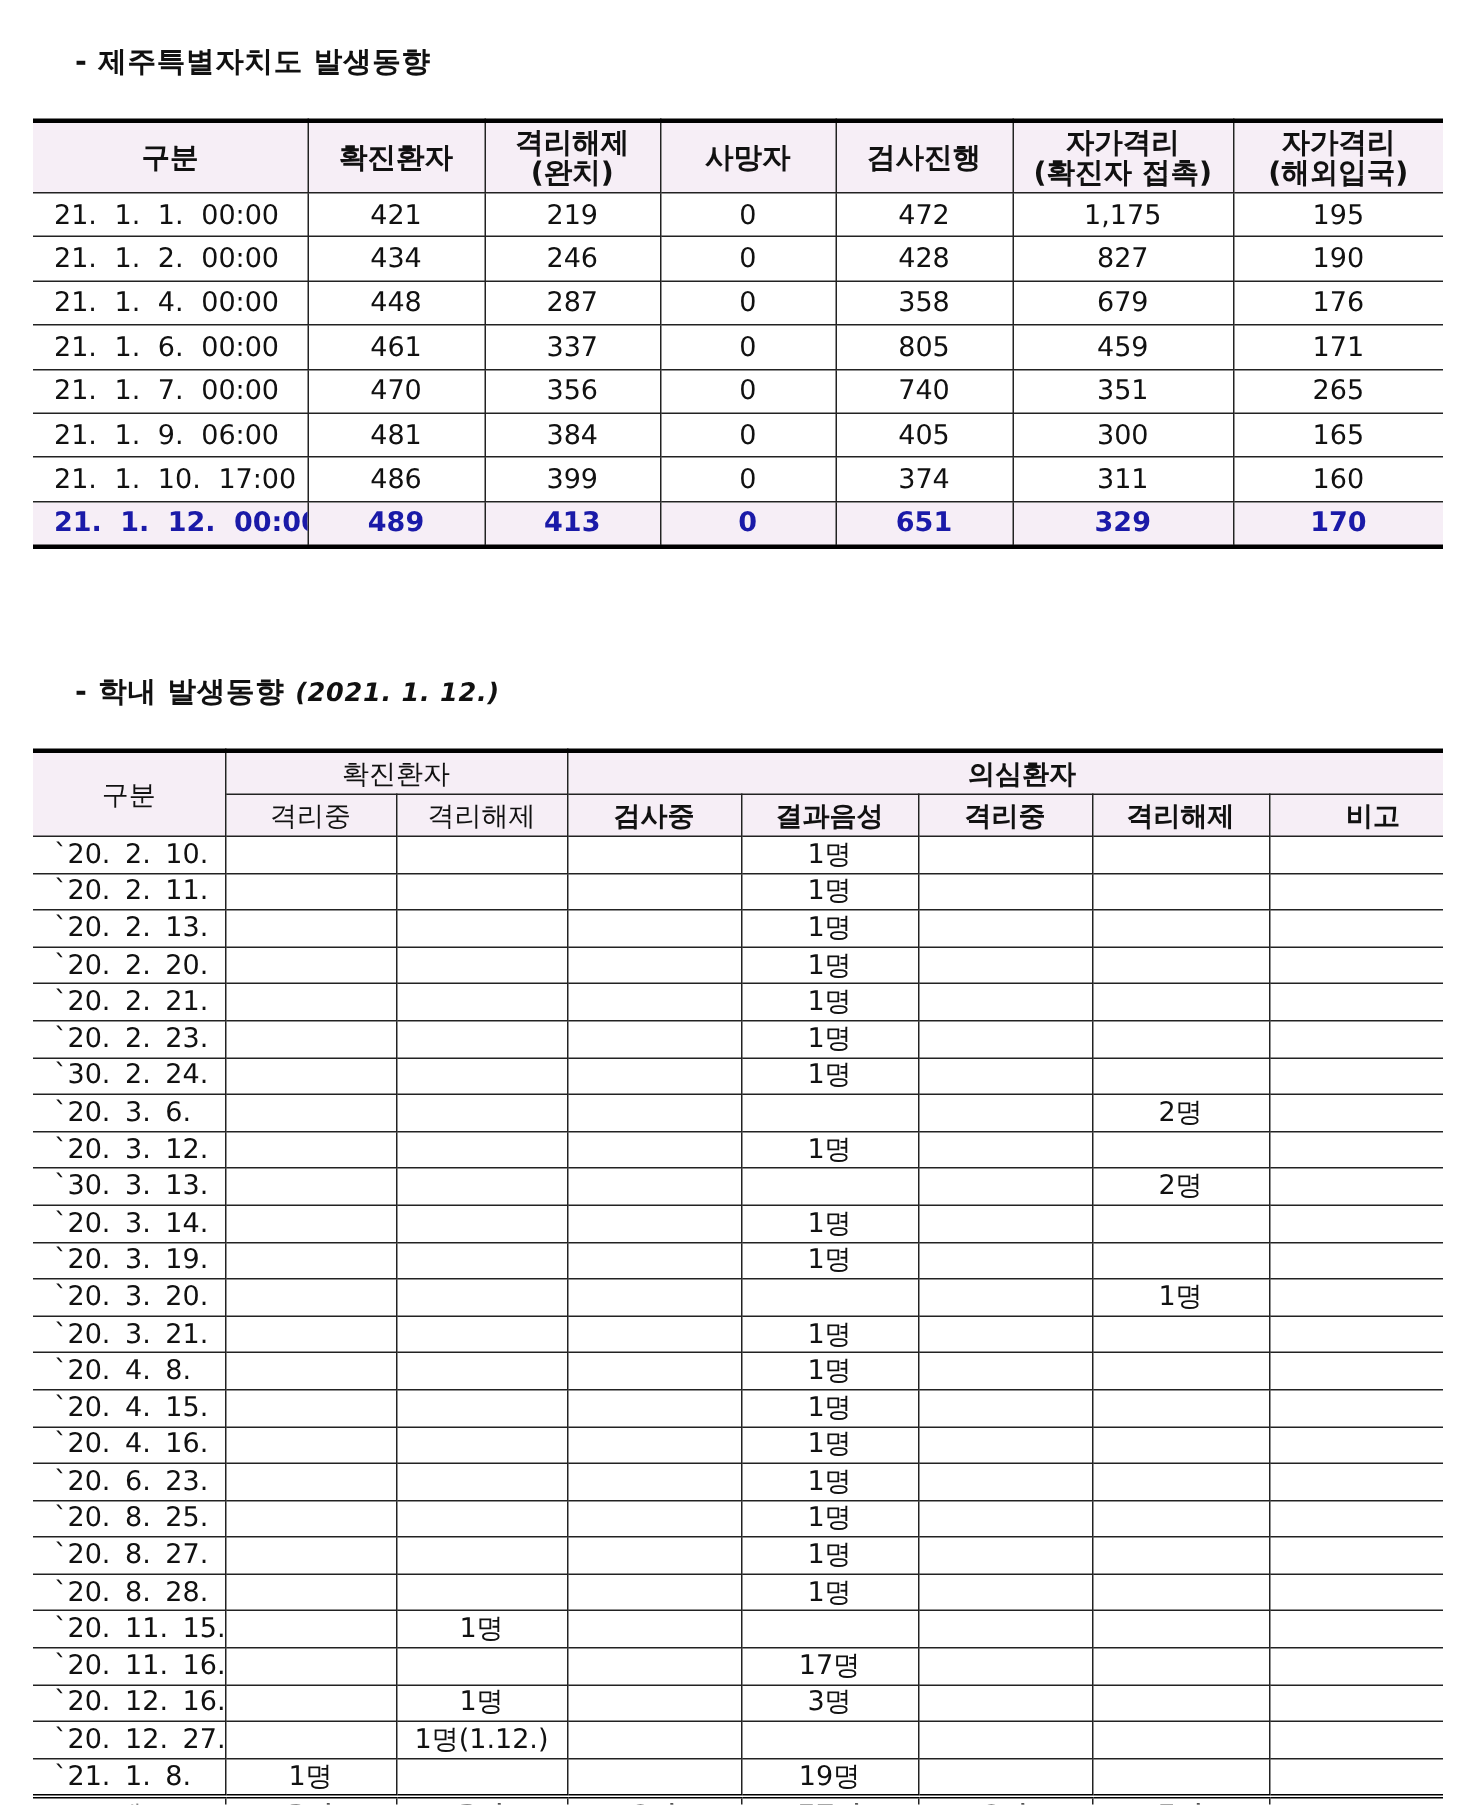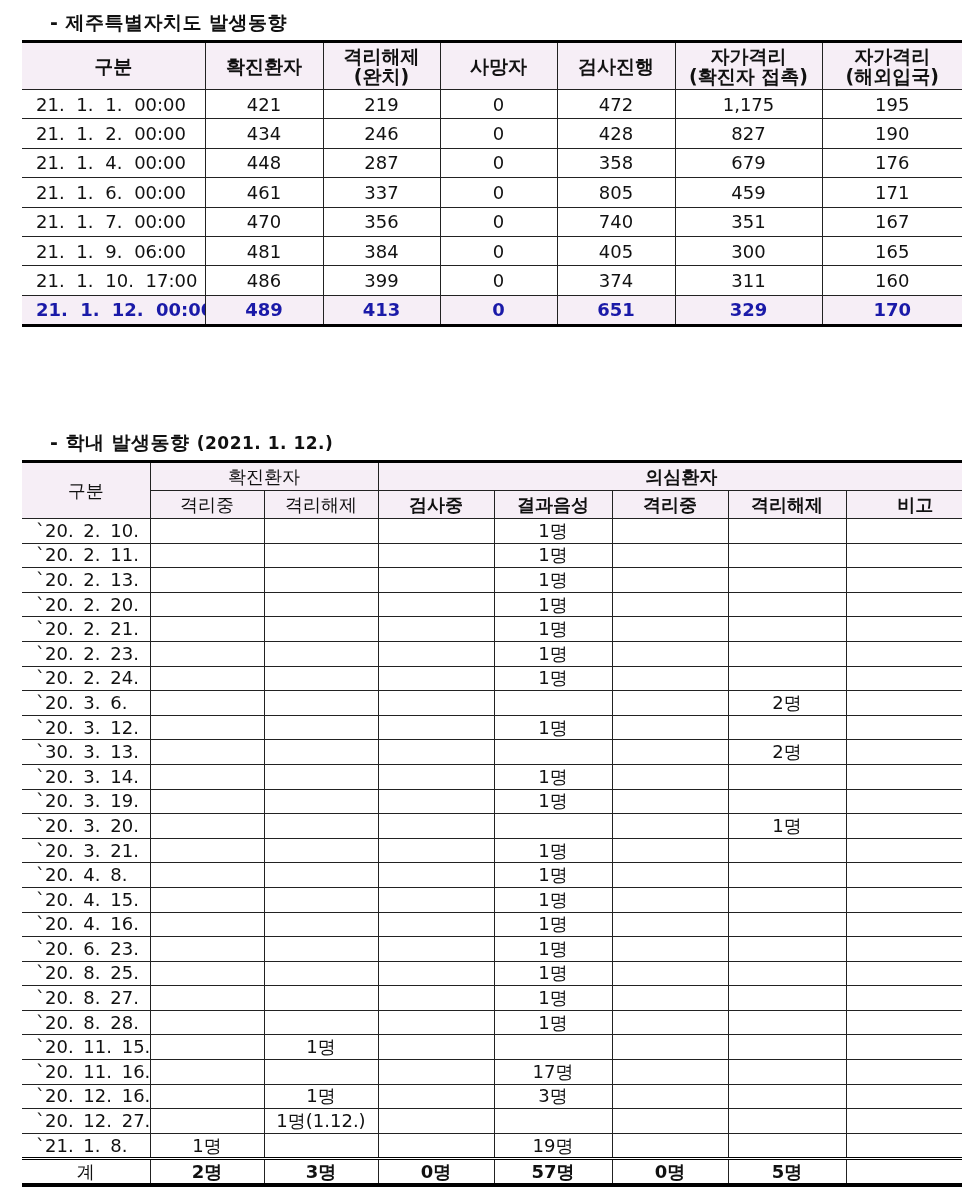--- a/index.html
+++ b/index.html
@@ -1,24 +1,24 @@
 <!DOCTYPE html>
 <html><head>
   <meta charset="utf-8">
   <style>
     html, body { margin: 0; padding: 0; background: #ffffff; }
     body {
       width: 977px; height: 1203px; position: relative; overflow: hidden;
       font-family: "DejaVu Sans", "Liberation Sans", sans-serif; color: #111;
     }
     .section-title {
-      position: absolute; left: 50px; font-weight: bold; font-size: 19px; letter-spacing: 0.5px;
+      position: absolute; left: 50px; font-weight: bold; font-size: 19px; letter-spacing: 0.5px; margin-top: 18px;
     }
-    .section-title .date { font-size: 17px; }
-    table { position: absolute; left: 22px; width: 940px; border-collapse: collapse; table-layout: fixed; }
+    .section-title .date { font-size: 17px; font-style: italic; }
+    table { position: absolute; left: 22px; width: 940px; border-collapse: collapse; table-layout: fixed; margin-top: 39px; }
     td, th { border: 1px solid #222; text-align: center; padding: 0; overflow: hidden; white-space: nowrap; }
     
     #t1 { top: 40px; border-top: 3px solid #000; border-bottom: 3px solid #000; }
     #t1 th { background: #f6eef6; font-size: 19px; font-weight: bold; height: 46px; line-height: 20px; }
     #t1 td { font-size: 18px; height: 28.4px; }
     #t1 tr.highlight td { background: #f6eef6; color: #1a1aa8; font-weight: bold; }
     #t1 td.date-cell { text-align: left; padding-left: 14px; word-spacing: 6px; }
     #t1 th:first-child, #t1 td:first-child { border-left: none; }
     #t1 th:last-child, #t1 td:last-child { border-right: none; }
     
@@ -96,21 +96,21 @@
         <td>459</td>
         <td>171</td>
       </tr>
       <tr>
         <td class="date-cell">21.  1.  7. 00:00</td>
         <td>470</td>
         <td>356</td>
         <td>0</td>
         <td>740</td>
         <td>351</td>
-        <td>167</td>
+        <td>265</td>
       </tr>
       <tr>
         <td class="date-cell">21.  1.  9. 06:00</td>
         <td>481</td>
         <td>384</td>
         <td>0</td>
         <td>405</td>
         <td>300</td>
         <td>165</td>
       </tr>
@@ -222,21 +222,21 @@
         <td class="date-cell">`20.  2. 23.</td>
         <td></td>
         <td></td>
         <td></td>
         <td>1명</td>
         <td></td>
         <td></td>
         <td></td>
       </tr>
       <tr>
-        <td class="date-cell">`20.  2. 24.</td>
+        <td class="date-cell">`30.  2. 24.</td>
         <td></td>
         <td></td>
         <td></td>
         <td>1명</td>
         <td></td>
         <td></td>
         <td></td>
       </tr>
       <tr>
         <td class="date-cell">`20.  3.   6.</td>

